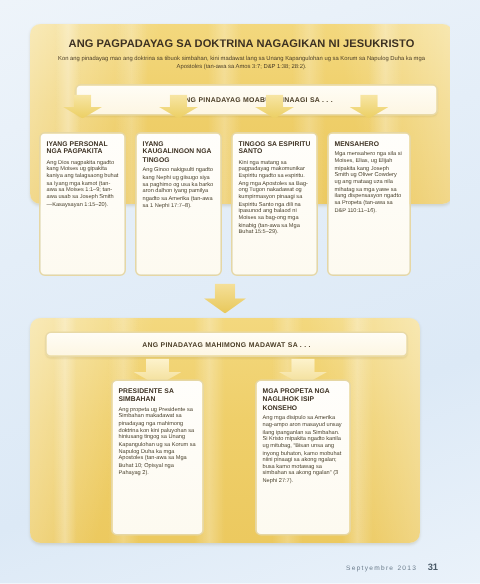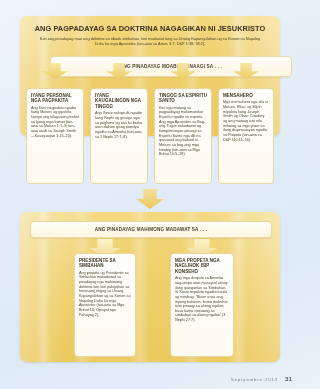--- a/index.html
+++ b/index.html
@@ -25,21 +25,21 @@
     position:absolute;inset:0;border-radius:7px;overflow:hidden;
     background:
       linear-gradient(90deg,rgba(255,255,255,0) 6%,rgba(255,255,255,.30) 9%,rgba(255,255,255,0) 12%),
       linear-gradient(90deg,rgba(255,255,255,0) 20%,rgba(255,255,255,.22) 24%,rgba(255,255,255,0) 28%),
       linear-gradient(90deg,rgba(255,255,255,0) 42%,rgba(255,255,255,.26) 46%,rgba(255,255,255,0) 50%),
       linear-gradient(90deg,rgba(255,255,255,0) 62%,rgba(255,255,255,.22) 66%,rgba(255,255,255,0) 70%),
       linear-gradient(90deg,rgba(255,255,255,0) 80%,rgba(255,255,255,.28) 84%,rgba(255,255,255,0) 88%);
     pointer-events:none;
   }
 
-  #top-panel{left:20px;top:16px;width:260px;height:120px;}
+  #top-panel{left:20px;top:16px;width:260px;height:120px;padding-left:22px;}
   #bottom-panel{left:20px;top:212px;width:260px;height:150px;}
 
   
   .main-title{
     position:absolute;left:10px;right:10px;top:8px;
     text-align:center;
     font-size:7.4px;font-weight:bold;color:#3d3122;
     letter-spacing:.05px;line-height:9px;
   }
   .sub-title{

